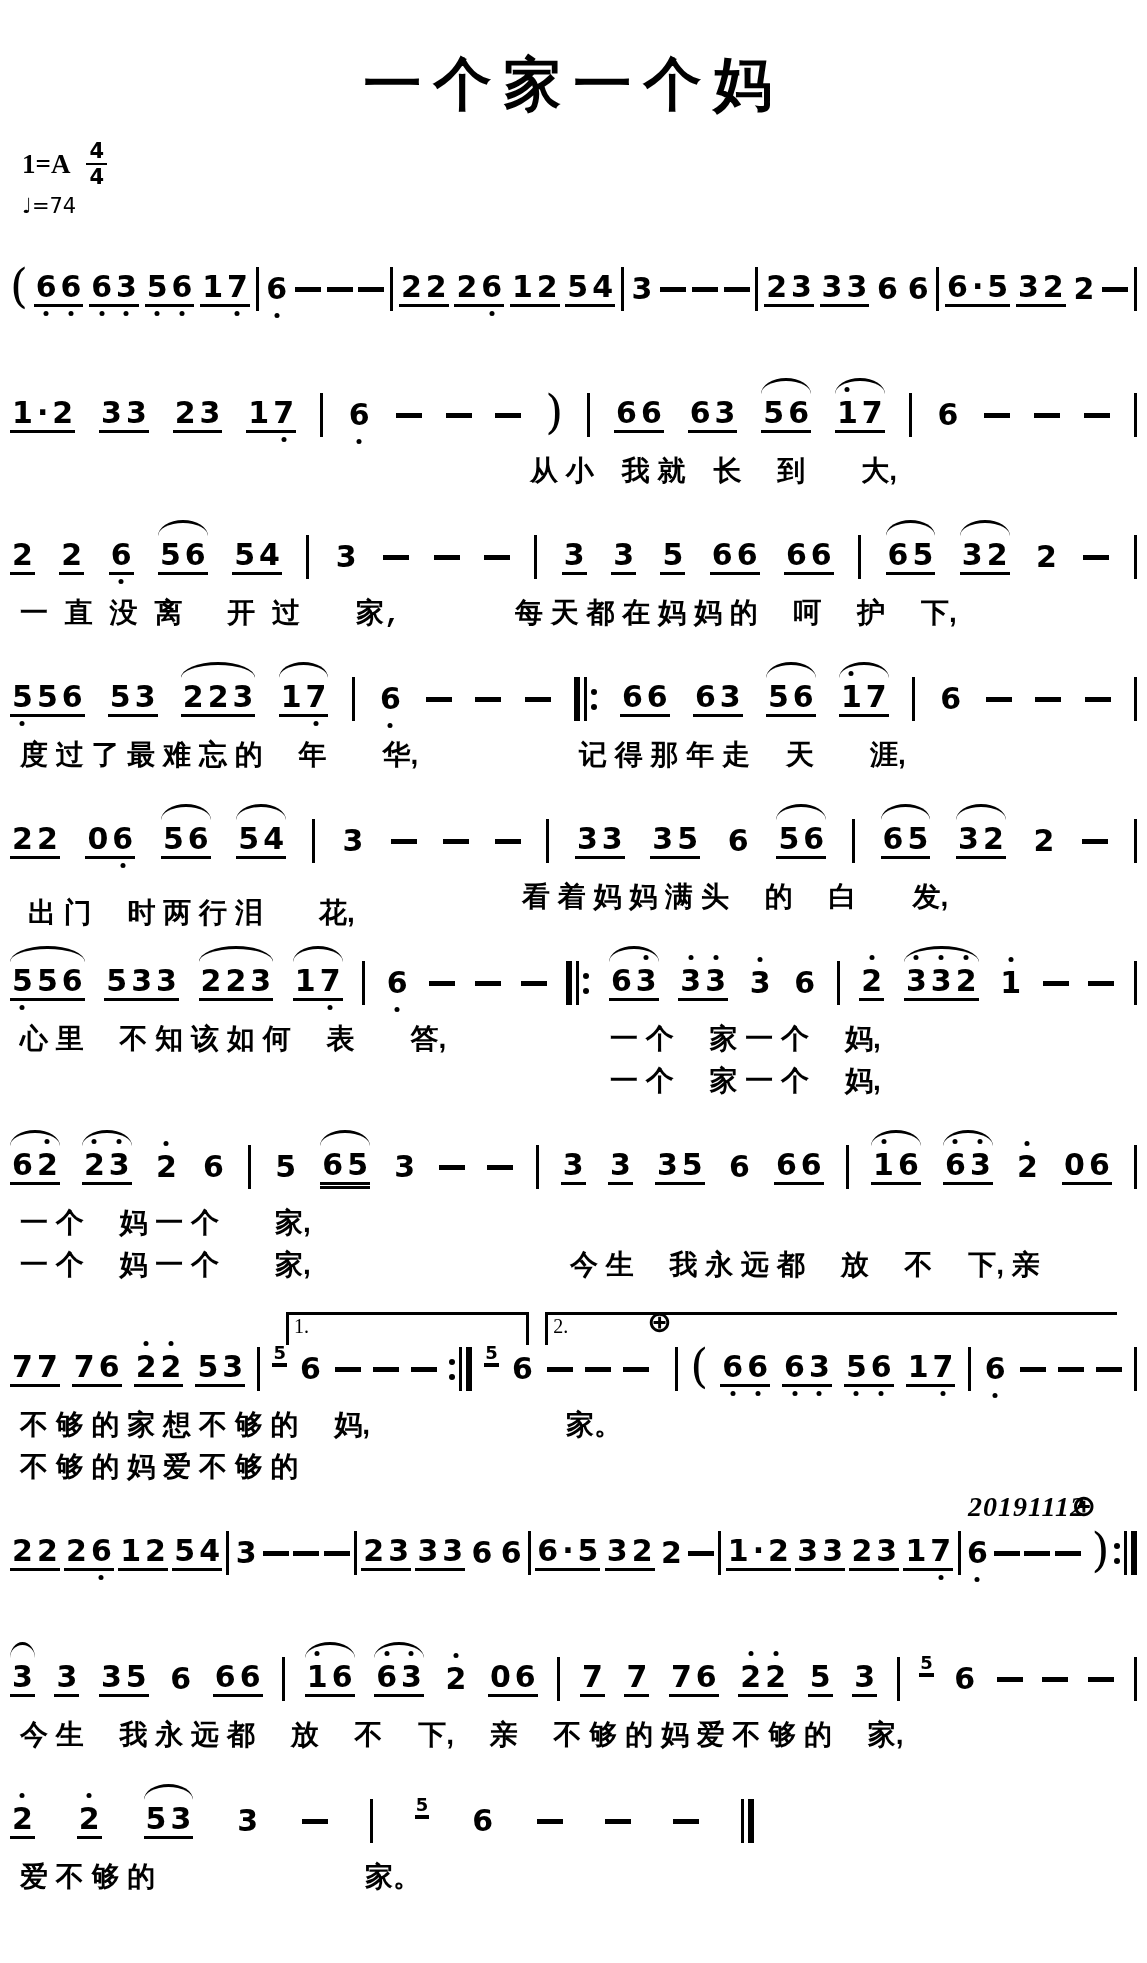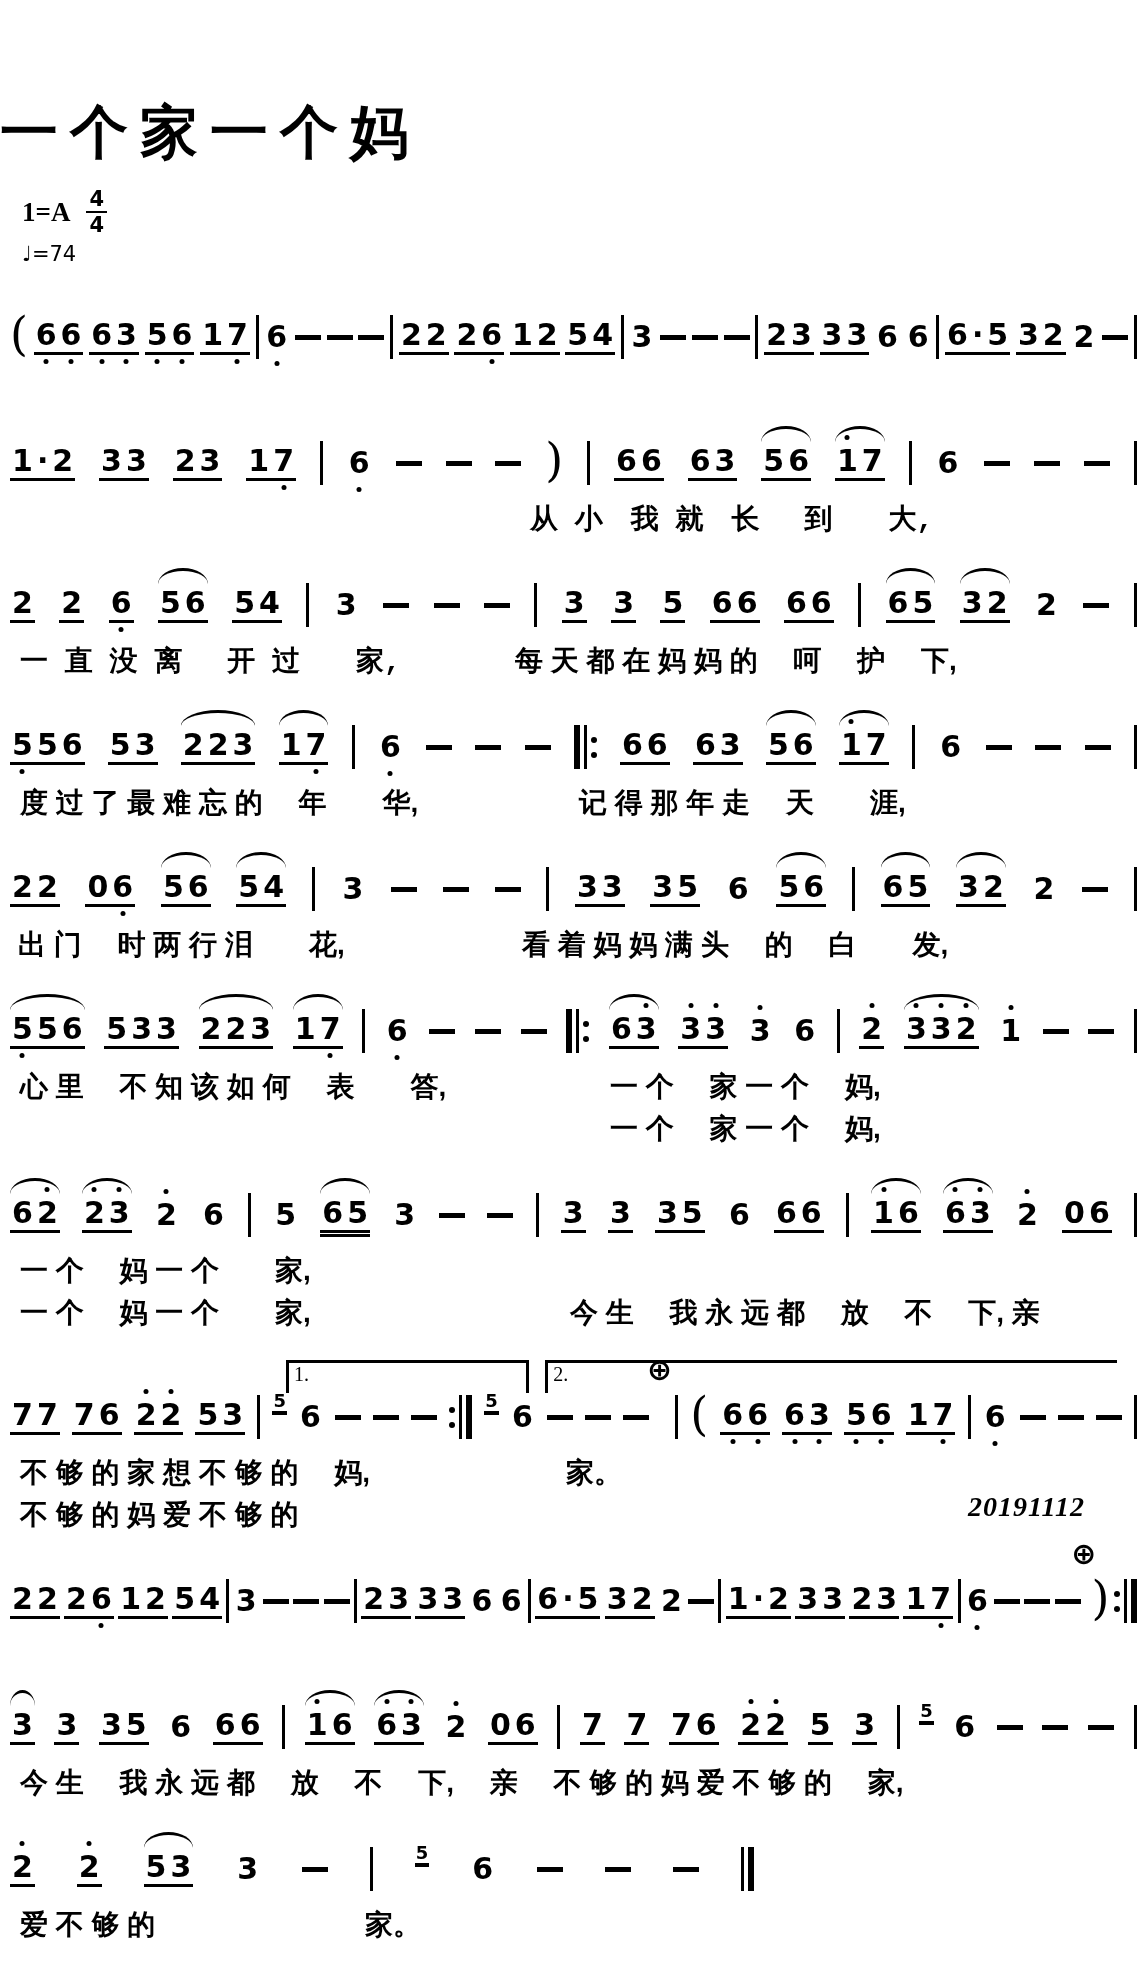--- a/index.html
+++ b/index.html
@@ -1,19 +1,19 @@
 <!DOCTYPE html>
 <html><head>
 <meta charset="utf-8">
 <style>
   html,body{margin:0;padding:0;background:#fff;}
   body{width:1147px;font-family:"Liberation Sans",sans-serif;color:#000;}
   .page{position:relative;width:1147px;height:1963px;background:#fff;overflow:hidden;}
 
-  .title{text-align:left;font:bold 58px "Liberation Serif",serif;margin:94px 0 0;letter-spacing:12px;}
+  .title{text-align:center;font:bold 58px "Liberation Serif",serif;margin:46px 0 0;letter-spacing:12px;}
   .subtitle{text-align:center;font:23px "Liberation Serif",serif;margin-top:24px;letter-spacing:3px;}
 
   .meta{position:relative;height:96px;margin:10px 18px 0;}
   .keytime{position:absolute;left:4px;top:6px;display:flex;align-items:center;gap:16px;font:bold 27px "Liberation Serif",serif;}
   .ts{display:inline-flex;flex-direction:column;align-items:center;font:bold 21px "DejaVu Sans",sans-serif;line-height:1.05;}
   .ts .t{border-bottom:2.5px solid #000;padding:0 3px 1px;}
   .ts .b{padding-top:1px;}
   .tempo{position:absolute;left:4px;top:60px;font:21px "DejaVu Sans",sans-serif;}
   .credits{position:absolute;right:4px;top:2px;font:23px "Liberation Serif",serif;line-height:1.4;text-align:left;}
 
@@ -206,21 +206,21 @@
           <span class="bar"></span>
           <span class="grp"><span class="nums">
               <span class="ch"><span class="d">6</span></span>
             </span></span>
           <span class="dash"></span>
           <span class="dash"></span>
           <span class="dash"></span>
           <span class="bar"></span>
         </div>
         <div class="lyric-row">
-          <span class="lyric-seg" style="left: 520px; font-family: Liberation Mono, monospace;">从 小　我 就　长　 到　　大,</span>
+          <span class="lyric-seg" style="left: 520px;">从 小　我 就　长　 到　　大,</span>
         </div>
       </div>
       <div class="system">
         <div class="notes-row">
           <span class="grp u1"><span class="nums">
               <span class="ch"><span class="d">2</span></span>
             </span></span>
           <span class="grp u1"><span class="nums">
               <span class="ch"><span class="d">2</span></span>
             </span></span>
@@ -395,21 +395,21 @@
               <span class="ch"><span class="d">3</span></span>
               <span class="ch"><span class="d">2</span></span>
             </span></span>
           <span class="grp"><span class="nums">
               <span class="ch"><span class="d">2</span></span>
             </span></span>
           <span class="dash"></span>
           <span class="bar"></span>
         </div>
         <div class="lyric-row">
-          <span class="lyric-seg" style="left: 8px;">出 门　 时 两 行 泪　　花,</span>
+          <span class="lyric-seg" style="left: 18px; margin-top: 16px;">出 门　 时 两 行 泪　　花,</span>
           <span class="lyric-seg" style="left: 512px;">看 着 妈 妈 满 头　 的　 白　　发,</span>
         </div>
       </div>
       <div class="system">
         <div class="notes-row">
           <span class="grp u1"><span class="slur"></span><span class="nums">
               <span class="ch"><span class="d">5</span><span class="db"></span></span>
               <span class="ch"><span class="d">5</span></span>
               <span class="ch"><span class="d">6</span></span>
             </span></span>

